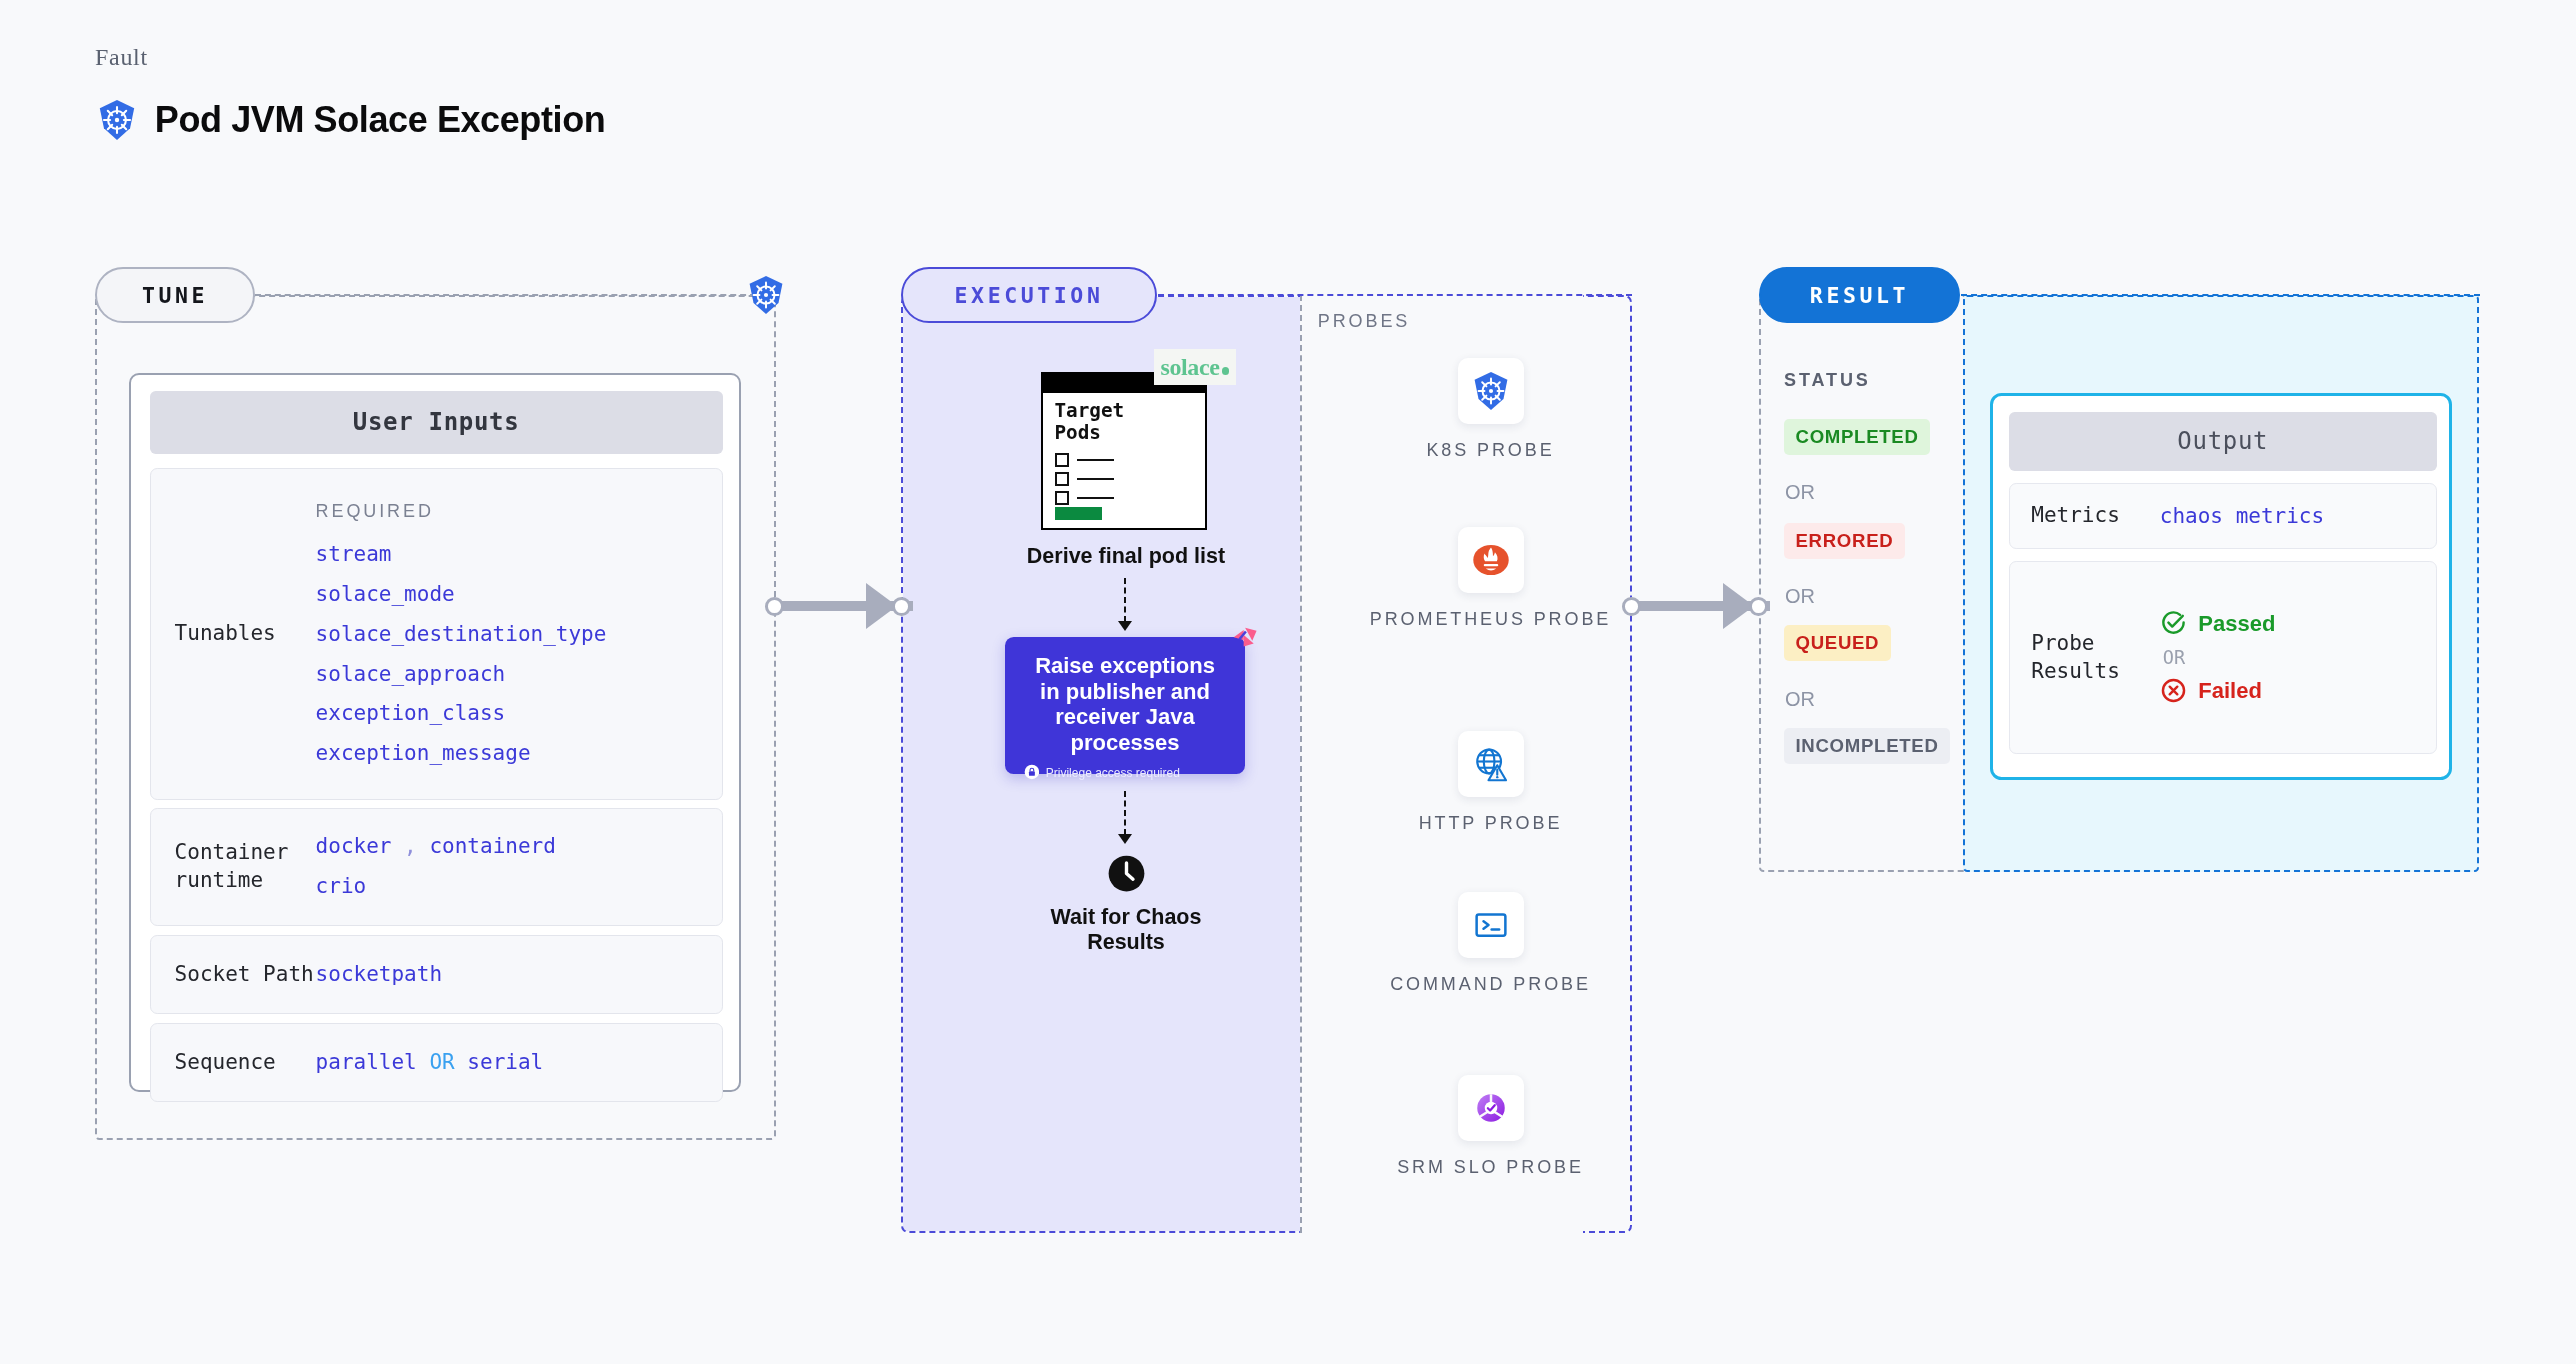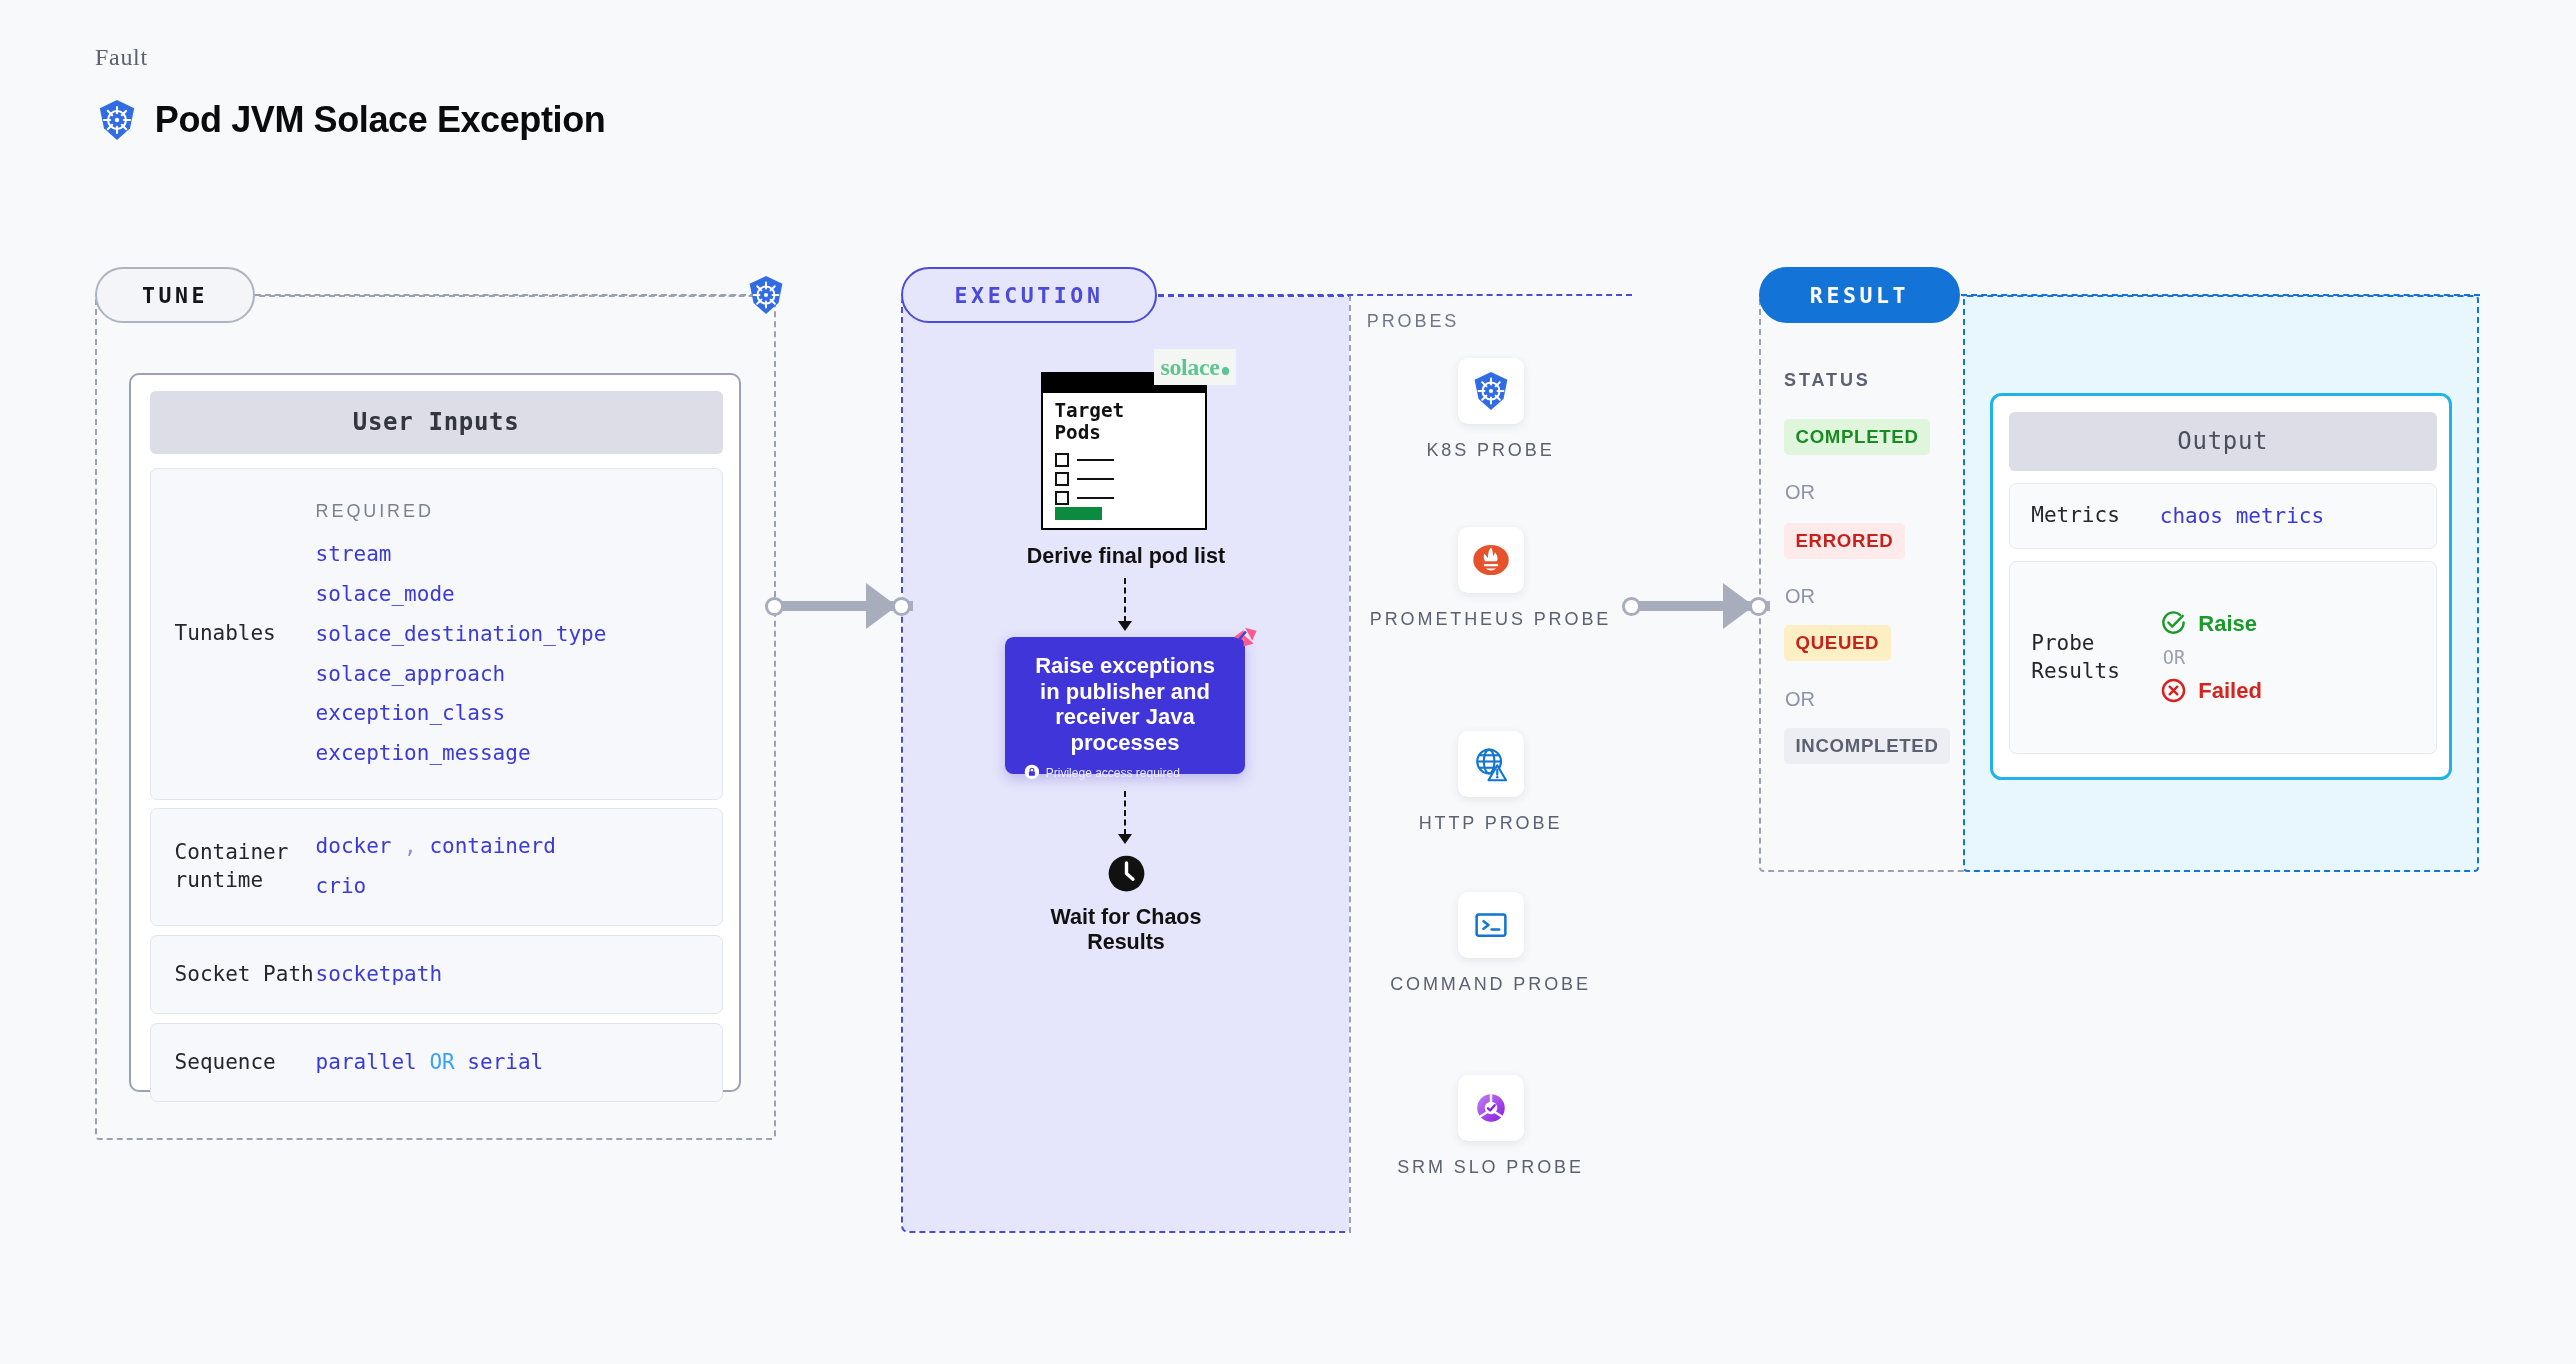--- a/index.html
+++ b/index.html
@@ -38,21 +38,21 @@
   #exec-panel {
     left:901px; top:295px; width:731px; height:938px;
     border:2.1px dashed #4b4bd8; border-radius:7.2px;
     background:transparent;
   }
   #exec-fill {
     position:absolute; left:903px; top:297px; width:446px; height:934px;
     background:#e5e5fb;
   }
   #probes-panel {
-    position:absolute; left:1349px; top:295px; width:283px; height:938px;
+    position:absolute; left:1300px; top:295px; width:283px; height:938px;
     background:#f8f9fb; border-left:2.1px dashed #9aa1b1;
   }
   #result-panel {
     left:1759px; top:295px; width:206px; height:577px;
     border:2.1px dashed #9aa1b1; border-right:none; border-radius:4.3px 0 0 4.3px;
   }
   #result-blue-panel {
     left:1963px; top:295px; width:516px; height:577px;
     border:2.1px dashed #1373d6; border-radius:4.3px;
     background:#e7f7fd;
@@ -532,21 +532,21 @@
       <div>Results</div>
     </div>
     <div>
       <div class="pf-row">
         <span>
           <svg width="27" height="27" viewBox="0 0 32 32">
             <path d="M28 16a12 12 0 1 1-4.2-9.1" fill="none" stroke="#1a9a2a" stroke-width="2.9" stroke-linecap="round"></path>
             <path d="M10 16.2 L14.5 20.8 L27 8.2" fill="none" stroke="#1a9a2a" stroke-width="2.9" stroke-linecap="round" stroke-linejoin="round"></path>
           </svg>
         </span>
-        <span class="pf-text pf-pass">Raise</span>
+        <span class="pf-text pf-pass">Passed</span>
       </div>
       <div class="pf-or">OR</div>
       <div class="pf-row">
         <span>
           <svg width="27" height="27" viewBox="0 0 32 32">
             <circle cx="16" cy="16" r="12.5" fill="none" stroke="#d6231c" stroke-width="2.9"></circle>
             <path d="M11.5 11.5 L20.5 20.5 M20.5 11.5 L11.5 20.5" stroke="#d6231c" stroke-width="2.9" stroke-linecap="round"></path>
           </svg>
         </span>
         <span class="pf-text pf-fail">Failed</span>

